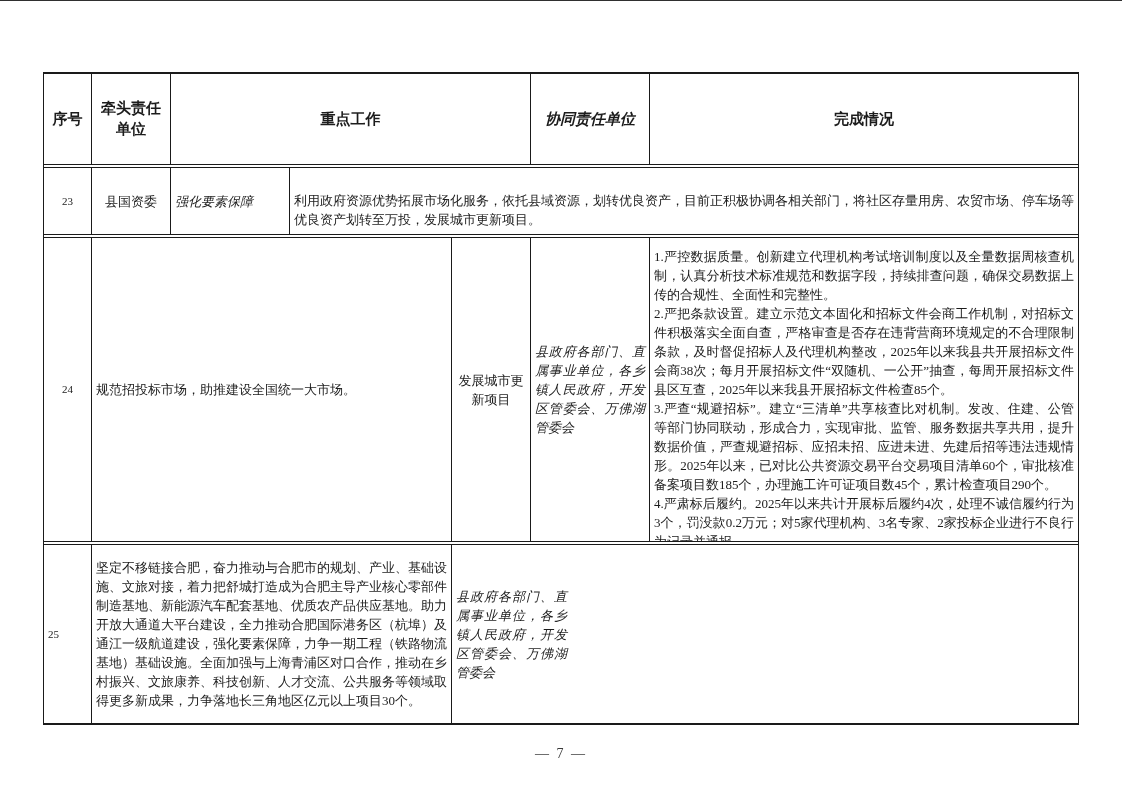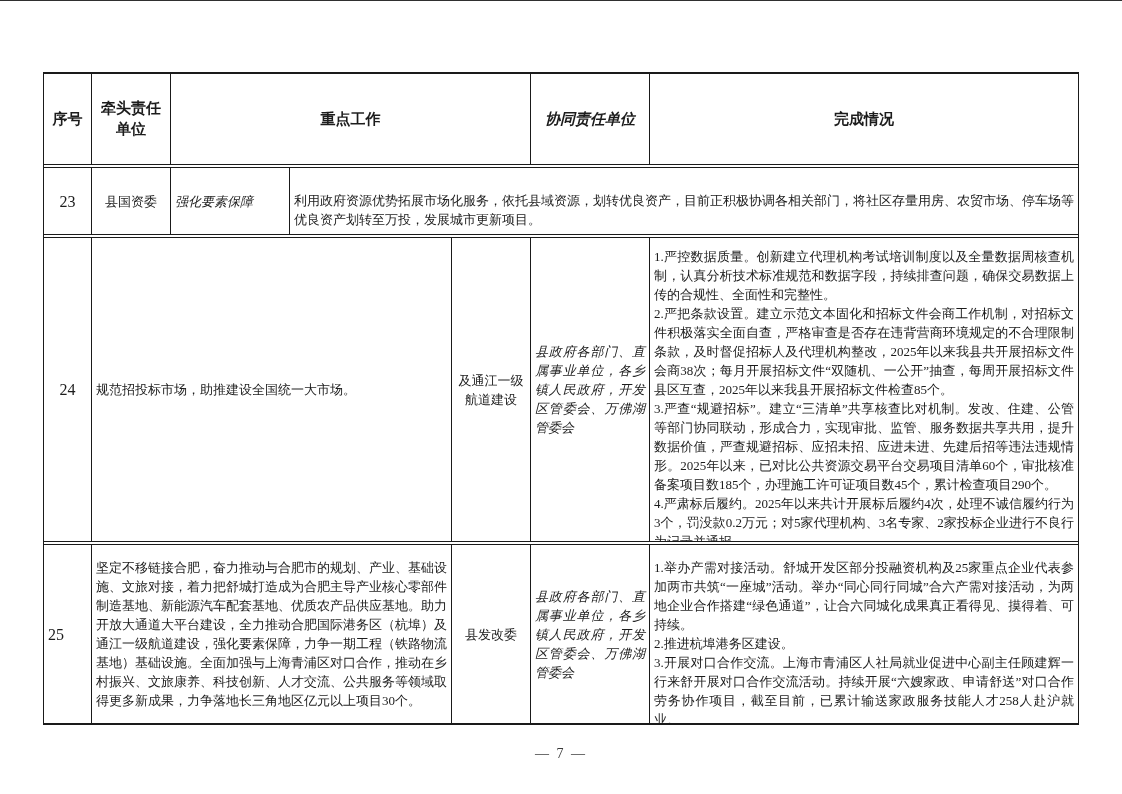--- a/index.html
+++ b/index.html
@@ -67,21 +67,21 @@
     font-weight: bold;
     font-size: 15px;
     line-height: 21px;
   }
   .txt {
     font-size: 13px;
     line-height: 19px;
     text-align: justify;
     width: 100%;
   }
-  .num { font-size: 16px; }
+  .num { font-size: 11px; }
   .lead-txt {
     font-size: 13px;
     line-height: 19px;
     text-align: center;
     width: 100%;
   }
   .pre { white-space: pre-wrap; margin-top: 18px; }
   .footer {
     position: absolute;
     top: 746px;
@@ -135,49 +135,41 @@
     </div>
 
     <div class="t-row r24">
       <div class="cell c1">
           <div class="txt num" style="text-align:center">24</div>
         </div>
       <div class="cell c2">
           <div class="txt">规范招投标市场，助推建设全国统一大市场。</div>
         </div>
       <div class="cell c3">
-          <div class="lead-txt">及通江一级航道建设</div>
+          <div class="lead-txt">发展城市更新项目</div>
         </div>
       <div class="cell c4">
           <div class="txt">县政府各部门、直属事业单位，各乡镇人民政府，开发区管委会、万佛湖管委会</div>
         </div>
       <div class="cell c5">
           <div class="txt pre">1.严控数据质量。创新建立代理机构考试培训制度以及全量数据周核查机制，认真分析技术标准规范和数据字段，持续排查问题，确保交易数据上传的合规性、全面性和完整性。
 2.严把条款设置。建立示范文本固化和招标文件会商工作机制，对招标文件积极落实全面自查，严格审查是否存在违背营商环境规定的不合理限制条款，及时督促招标人及代理机构整改，2025年以来我县共开展招标文件会商38次；每月开展招标文件“双随机、一公开”抽查，每周开展招标文件县区互查，2025年以来我县开展招标文件检查85个。
 3.严查“规避招标”。建立“三清单”共享核查比对机制。发改、住建、公管等部门协同联动，形成合力，实现审批、监管、服务数据共享共用，提升数据价值，严查规避招标、应招未招、应进未进、先建后招等违法违规情形。2025年以来，已对比公共资源交易平台交易项目清单60个，审批核准备案项目数185个，办理施工许可证项目数45个，累计检查项目290个。
 4.严肃标后履约。2025年以来共计开展标后履约4次，处理不诚信履约行为3个，罚没款0.2万元；对5家代理机构、3名专家、2家投标企业进行不良行为记录并通报。</div>
         </div>
     </div>
 
     <div class="t-row r25">
       <div class="cell c1">
           <div class="txt num" style="text-align:left">25</div>
         </div>
       <div class="cell c2">
           <div class="txt">坚定不移链接合肥，奋力推动与合肥市的规划、产业、基础设施、文旅对接，着力把舒城打造成为合肥主导产业核心零部件制造基地、新能源汽车配套基地、优质农产品供应基地。助力开放大通道大平台建设，全力推动合肥国际港务区（杭埠）及通江一级航道建设，强化要素保障，力争一期工程（铁路物流基地）基础设施。全面加强与上海青浦区对口合作，推动在乡村振兴、文旅康养、科技创新、人才交流、公共服务等领域取得更多新成果，力争落地长三角地区亿元以上项目30个。</div>
         </div>
-      <div class="cell c3">
-          <div class="lead-txt">县发改委</div>
-        </div>
       <div class="cell c4">
           <div class="txt">县政府各部门、直属事业单位，各乡镇人民政府，开发区管委会、万佛湖管委会</div>
-        </div>
-      <div class="cell c5">
-          <div class="txt pre">1.举办产需对接活动。舒城开发区部分投融资机构及25家重点企业代表参加两市共筑“一座城”活动。举办“同心同行同城”合六产需对接活动，为两地企业合作搭建“绿色通道”，让合六同城化成果真正看得见、摸得着、可持续。
-2.推进杭埠港务区建设。
-3.开展对口合作交流。上海市青浦区人社局就业促进中心副主任顾建辉一行来舒开展对口合作交流活动。持续开展“六嫂家政、申请舒送”对口合作劳务协作项目，截至目前，已累计输送家政服务技能人才258人赴沪就业。</div>
         </div>
     </div>
 
   </div>
 
   <div class="footer">— 7 —</div>
 </div>
 
 </body></html>

